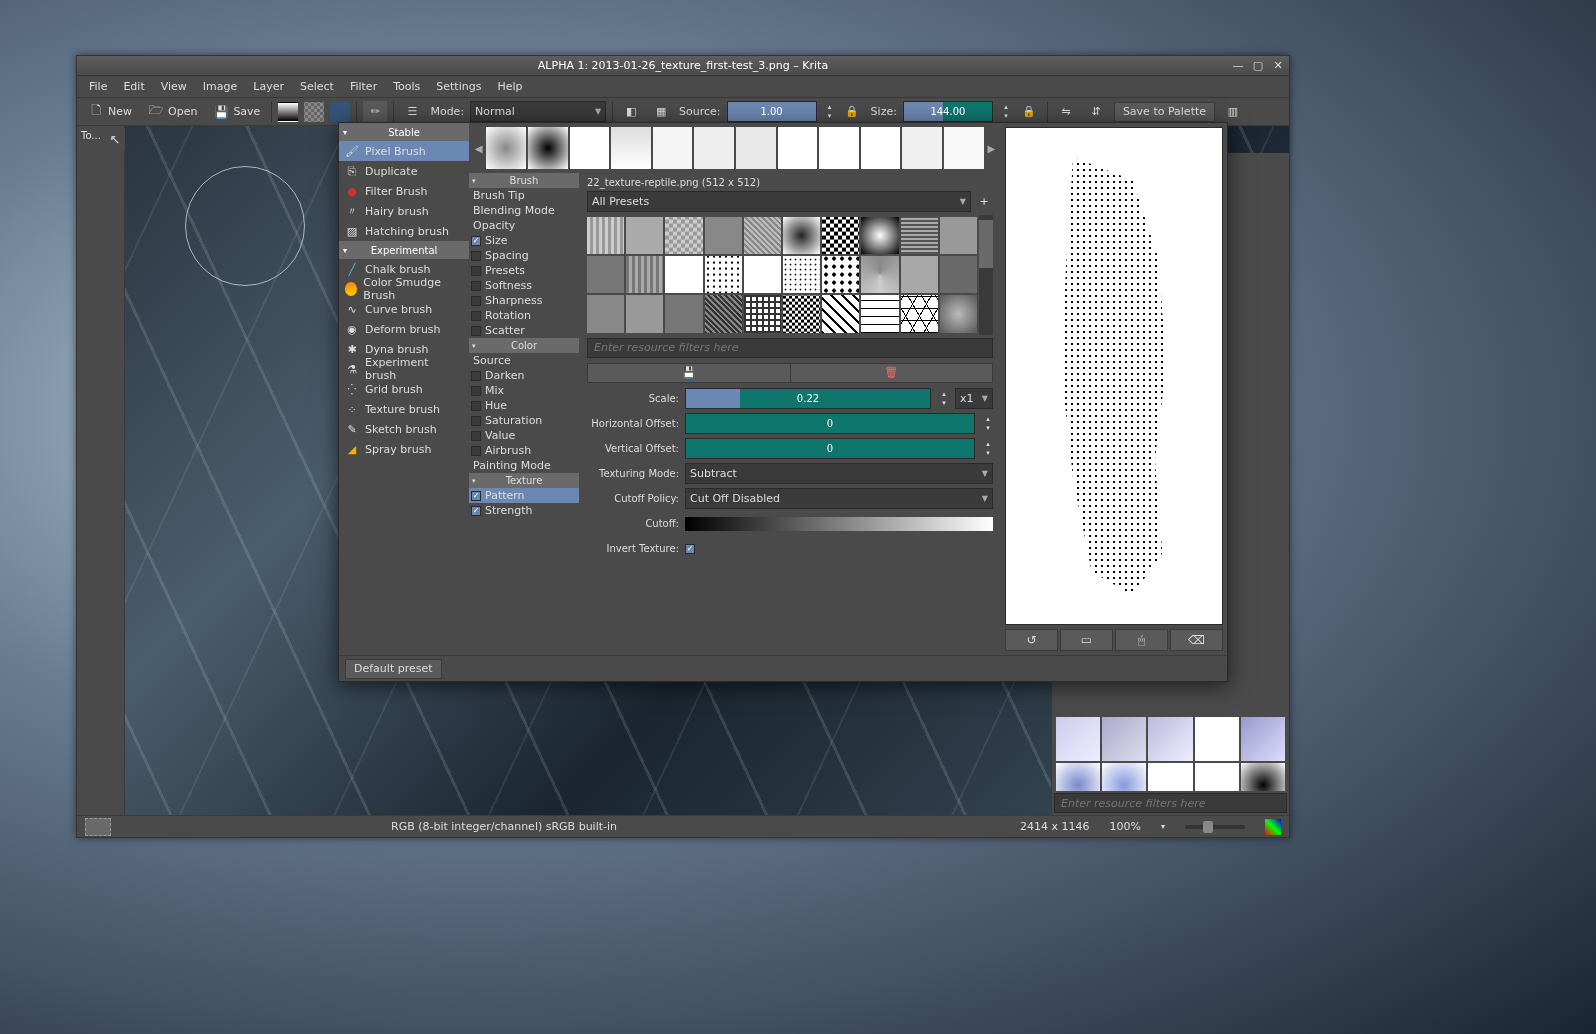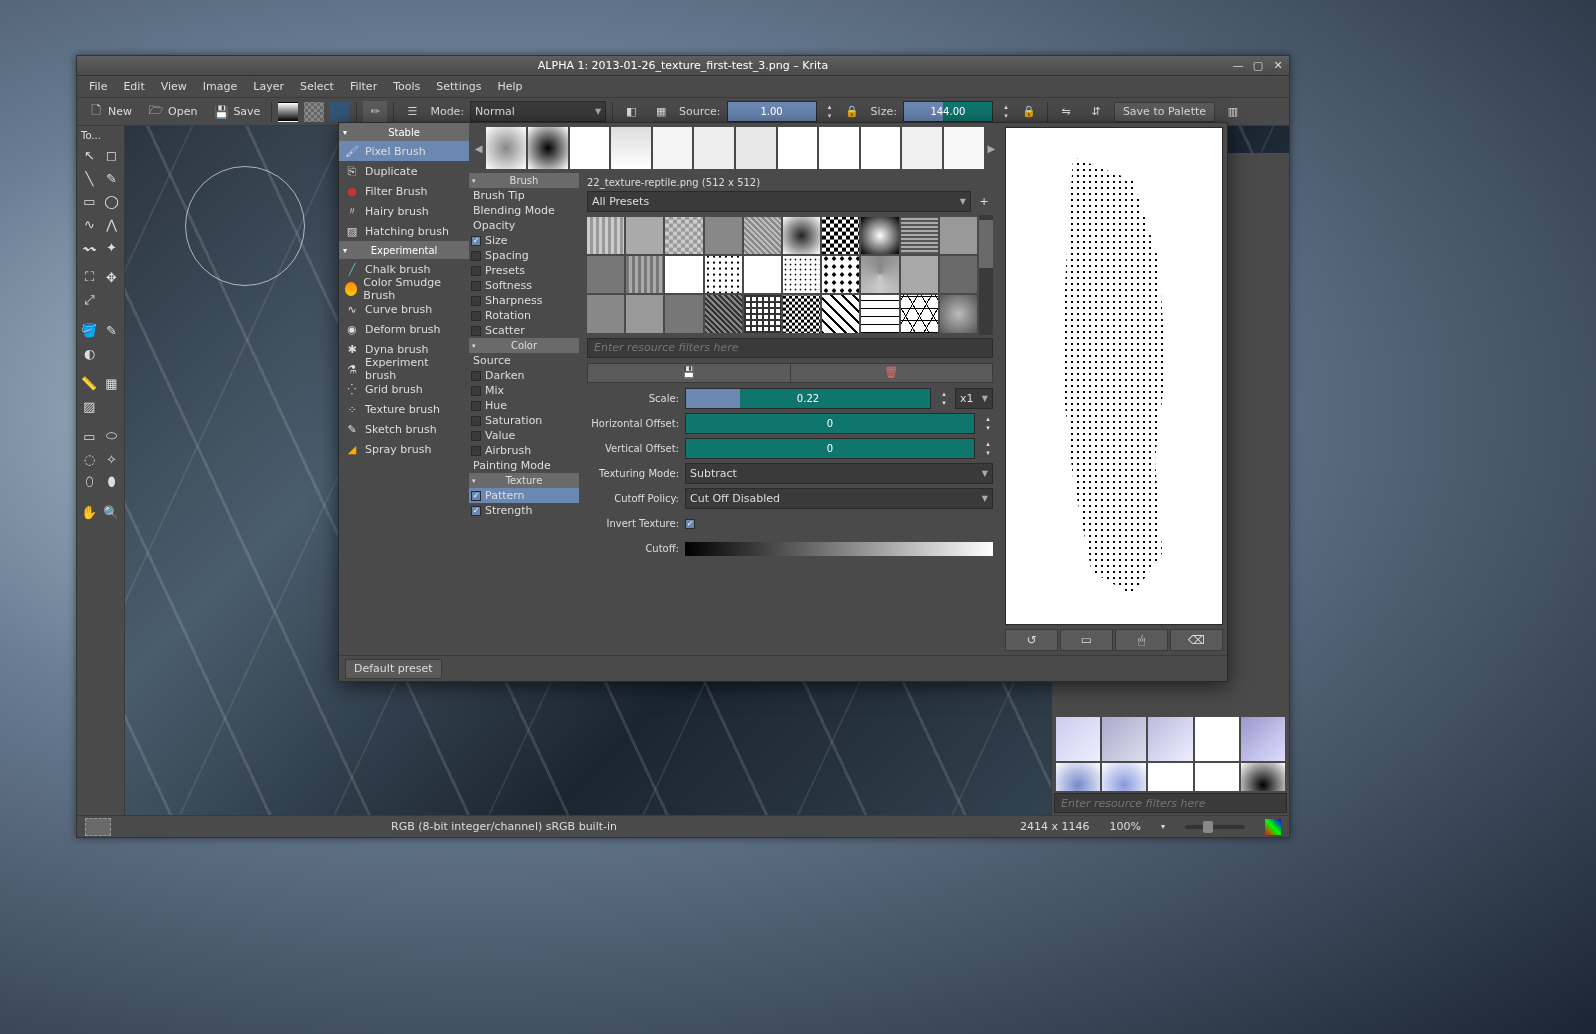--- a/index.html
+++ b/index.html
@@ -19,21 +19,21 @@
 .toolbar-label{color:#ddd}
 .combo{height:21px;background:#3a3a3a;border:1px solid #2a2a2a;display:flex;align-items:center;padding:0 4px;min-width:60px;justify-content:space-between;cursor:pointer}
 .combo.wide{width:136px}
 .combo-arrow{font-size:8px;color:#aaa}
 .spinner{height:21px;background:#0f766e;border:1px solid #2a2a2a;display:flex;align-items:center;position:relative;min-width:90px}
 .spinner-fill{position:absolute;left:0;top:0;bottom:0;background:#6b88b3}
 .spinner-text{position:relative;z-index:1;text-align:center;width:100%;color:#fff;font-size:10px}
 .spin-btns{display:flex;flex-direction:column;width:10px;margin-left:2px}
 .spin-btns span{height:9px;font-size:7px;text-align:center;line-height:9px;cursor:pointer}
 .main-area{flex:1;display:flex;overflow:hidden;background:#4a4a4a}
-.toolbox{width:48px;background:#4a4a4a;padding:2px;display:flex;flex-direction:column;gap:1px;border-right:1px solid #3a3a3a}
+.toolbox{width:48px;background:#4a4a4a;padding:2px;display:flex;flex-direction:row;gap:1px;border-right:1px solid #3a3a3a}
 .tool-row{display:flex;gap:1px}
 .tool{width:22px;height:22px;background:#4a4a4a;display:flex;align-items:center;justify-content:center;cursor:pointer;font-size:13px}
 .canvas-area{flex:1;background:#808080;position:relative;overflow:hidden}
 .canvas{position:absolute;inset:0;background:linear-gradient(135deg,#2a3540 0%,#4a5d6d 30%,#1a2530 60%,#3d505d 100%)}
 .canvas::before{content:"";position:absolute;inset:0;background:repeating-linear-gradient(65deg,transparent 0 40px,rgba(255,255,255,.12) 40px 43px,transparent 43px 90px),repeating-linear-gradient(115deg,transparent 0 60px,rgba(255,255,255,.08) 60px 62px,transparent 62px 140px)}
 .brush-circle{position:absolute;top:40px;left:60px;width:120px;height:120px;border:1px solid rgba(255,255,255,.6);border-radius:50%}
 .statusbar{height:22px;background:#4a4a4a;border-top:1px solid #3a3a3a;display:flex;align-items:center;padding:0 8px;gap:20px}
 .status-chip{width:26px;height:18px;background:#6a6a6a;border:1px dashed #999}
 .status-text{color:#ddd}
 .status-right{margin-left:auto;display:flex;align-items:center;gap:20px}
@@ -563,26 +563,26 @@
               </div>
           </div>
           <div class="form-row">
             <span class="lbl">Cutoff Policy:</span>
             <div class="combo ctrl">
                 <span>Cut Off Disabled</span>
                 <span class="combo-arrow">▼</span>
               </div>
           </div>
           <div class="form-row">
+            <span class="lbl">Cutoff:</span>
+            <div class="ctrl gradient-bar"></div>
+          </div>
+          <div class="form-row">
             <span class="lbl">Invert Texture:</span>
             <span class="cb checked"></span>
-          </div>
-          <div class="form-row">
-            <span class="lbl">Cutoff:</span>
-            <div class="ctrl gradient-bar"></div>
           </div>
         </div>
       </div>
     </div>
 
     <div class="preview-col">
       <div class="preview">
         <div class="preview-stroke"></div>
       </div>
       <div class="preview-btns">

